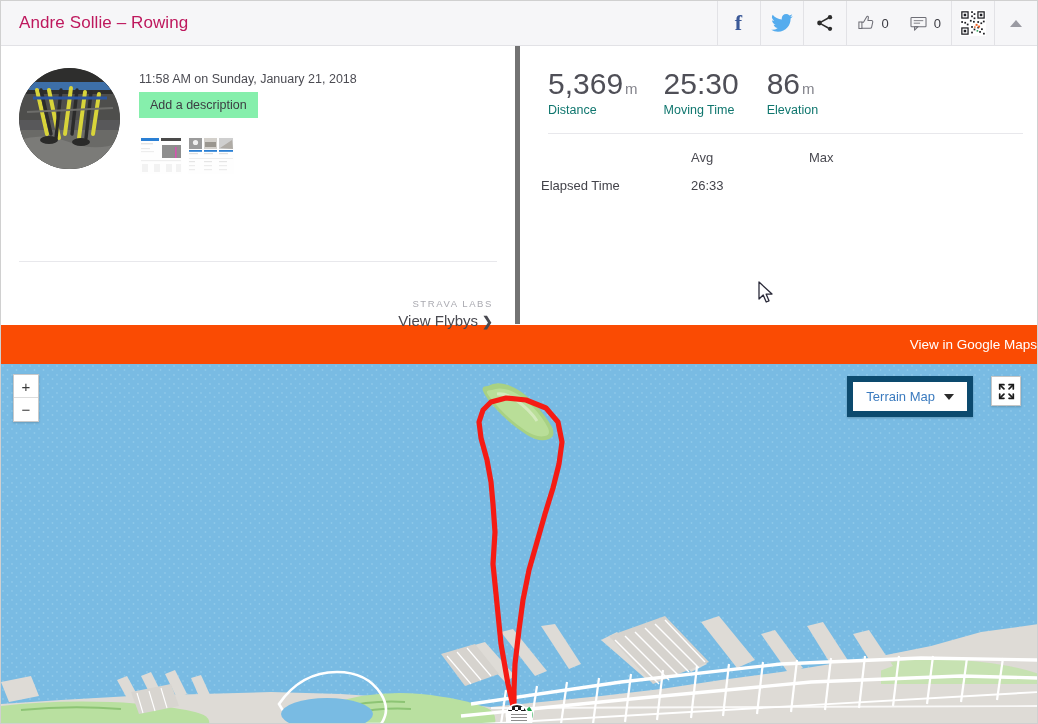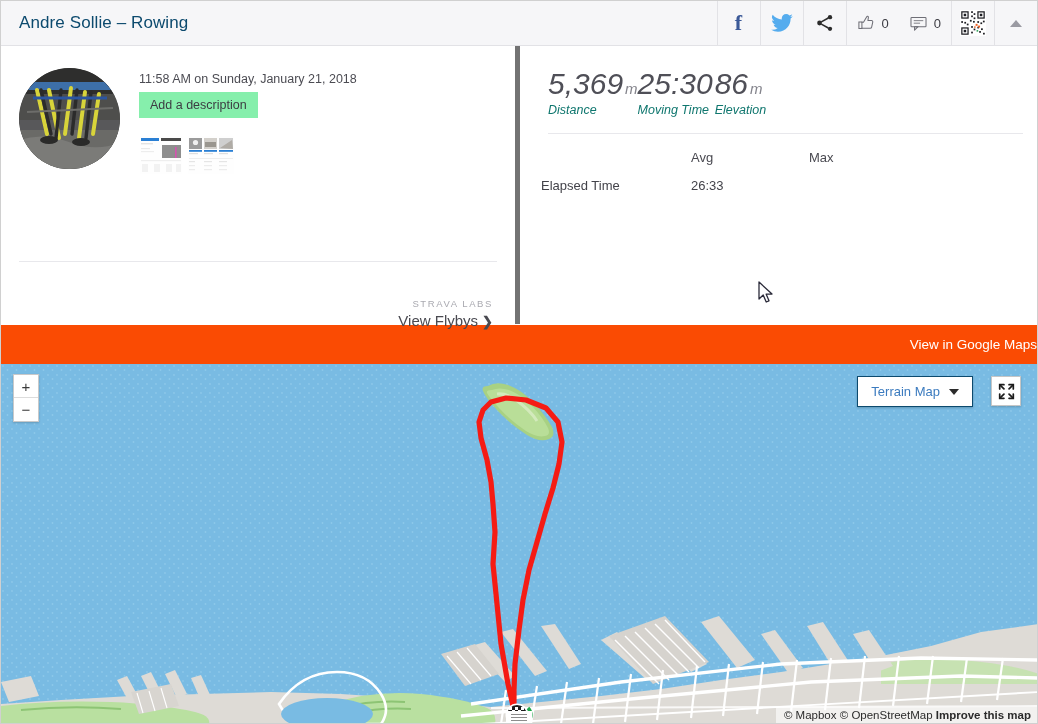--- a/index.html
+++ b/index.html
@@ -27,21 +27,21 @@
     border-bottom: 1px solid #e2e2e6;
     display: flex;
     align-items: stretch;
   }
   .topbar-title {
     flex: 1 1 auto;
     display: flex;
     align-items: center;
     padding-left: 18px;
     font-size: 17px;
-    color: #0c4a6e;
+    color: #be185d;
     font-weight: 400;
     letter-spacing: 0.1px;
   }
   .tb-btn {
     width: 43px;
     display: flex;
     align-items: center;
     justify-content: center;
     border-left: 1px solid #e2e2e6;
     background: #f6f6f8;
@@ -161,21 +161,21 @@
   }
   .flybys-link {
     font-size: 15px;
     color: #4a4a51;
     text-decoration: none;
     cursor: pointer;
   }
   .flybys-link .arr { font-size: 13px; padding-left: 4px; font-weight: bold; }
 
   
-  .bigstats { display: flex; padding-left: 14px; font-style: italic; }
+  .bigstats { display: flex; gap: 26px; padding-left: 14px; }
   .bigstat .v {
     font-size: 30px;
     color: #4f4f57;
     font-weight: 300;
     line-height: 1.05;
     white-space: nowrap;
   }
   .bigstat .v .u { font-size: 15px; color: #84848c; padding-left: 2px; }
   .bigstat .lab {
     font-size: 12.5px;
@@ -243,21 +243,21 @@
     height: 23px;
     display: flex; align-items: center; justify-content: center;
     font-size: 15px; color: #3a3a3a;
     cursor: pointer;
     font-family: "Liberation Sans", sans-serif;
   }
   .zoomctl div:first-child { border-bottom: 1px solid #dcdcdc; }
   .maptype {
     position: absolute; right: 64px; top: 12px;
     background: #ffffff;
-    border: 1px solid #0c4a6e;
+    border: 6px solid #0c4a6e;
     box-shadow: 0 1px 2px rgba(0,0,0,0.2);
     padding: 7px 13px;
     font-size: 13px;
     color: #3b7bbf;
     display: flex; align-items: center; gap: 9px;
     cursor: pointer;
     z-index: 5;
   }
   .caret {
     width: 0; height: 0;
@@ -708,24 +708,20 @@
             <path d="M18 13 V18 H13"></path>
             <path d="M7 18 H2 V13"></path>
           <path d="M2.5 2.5 L7 7"></path>
             <path d="M17.5 2.5 L13 7"></path>
             <path d="M17.5 17.5 L13 13"></path>
             <path d="M2.5 17.5 L7 13"></path>
         </g>
       </svg>
     </div>
 
-    <div class="attrib">
-      <span>© Mapbox © OpenStreetMap</span>
-      <b>Improve this map</b>
-    </div>
 
     <div class="drag-handle">
       <i></i>
       <i></i>
       <i></i>
     </div>
   </div>
 
   <svg class="cursor" style="left:757px; top:280px;" width="18" height="24" viewBox="0 0 18 24">
     <path d="M1 1 L1 18 L5.2 14 L8.2 21 L11 19.8 L8.2 13.2 L14 13 Z" fill="#ffffff" stroke="#2b2b3a" stroke-width="1.3" stroke-linejoin="round"></path>

